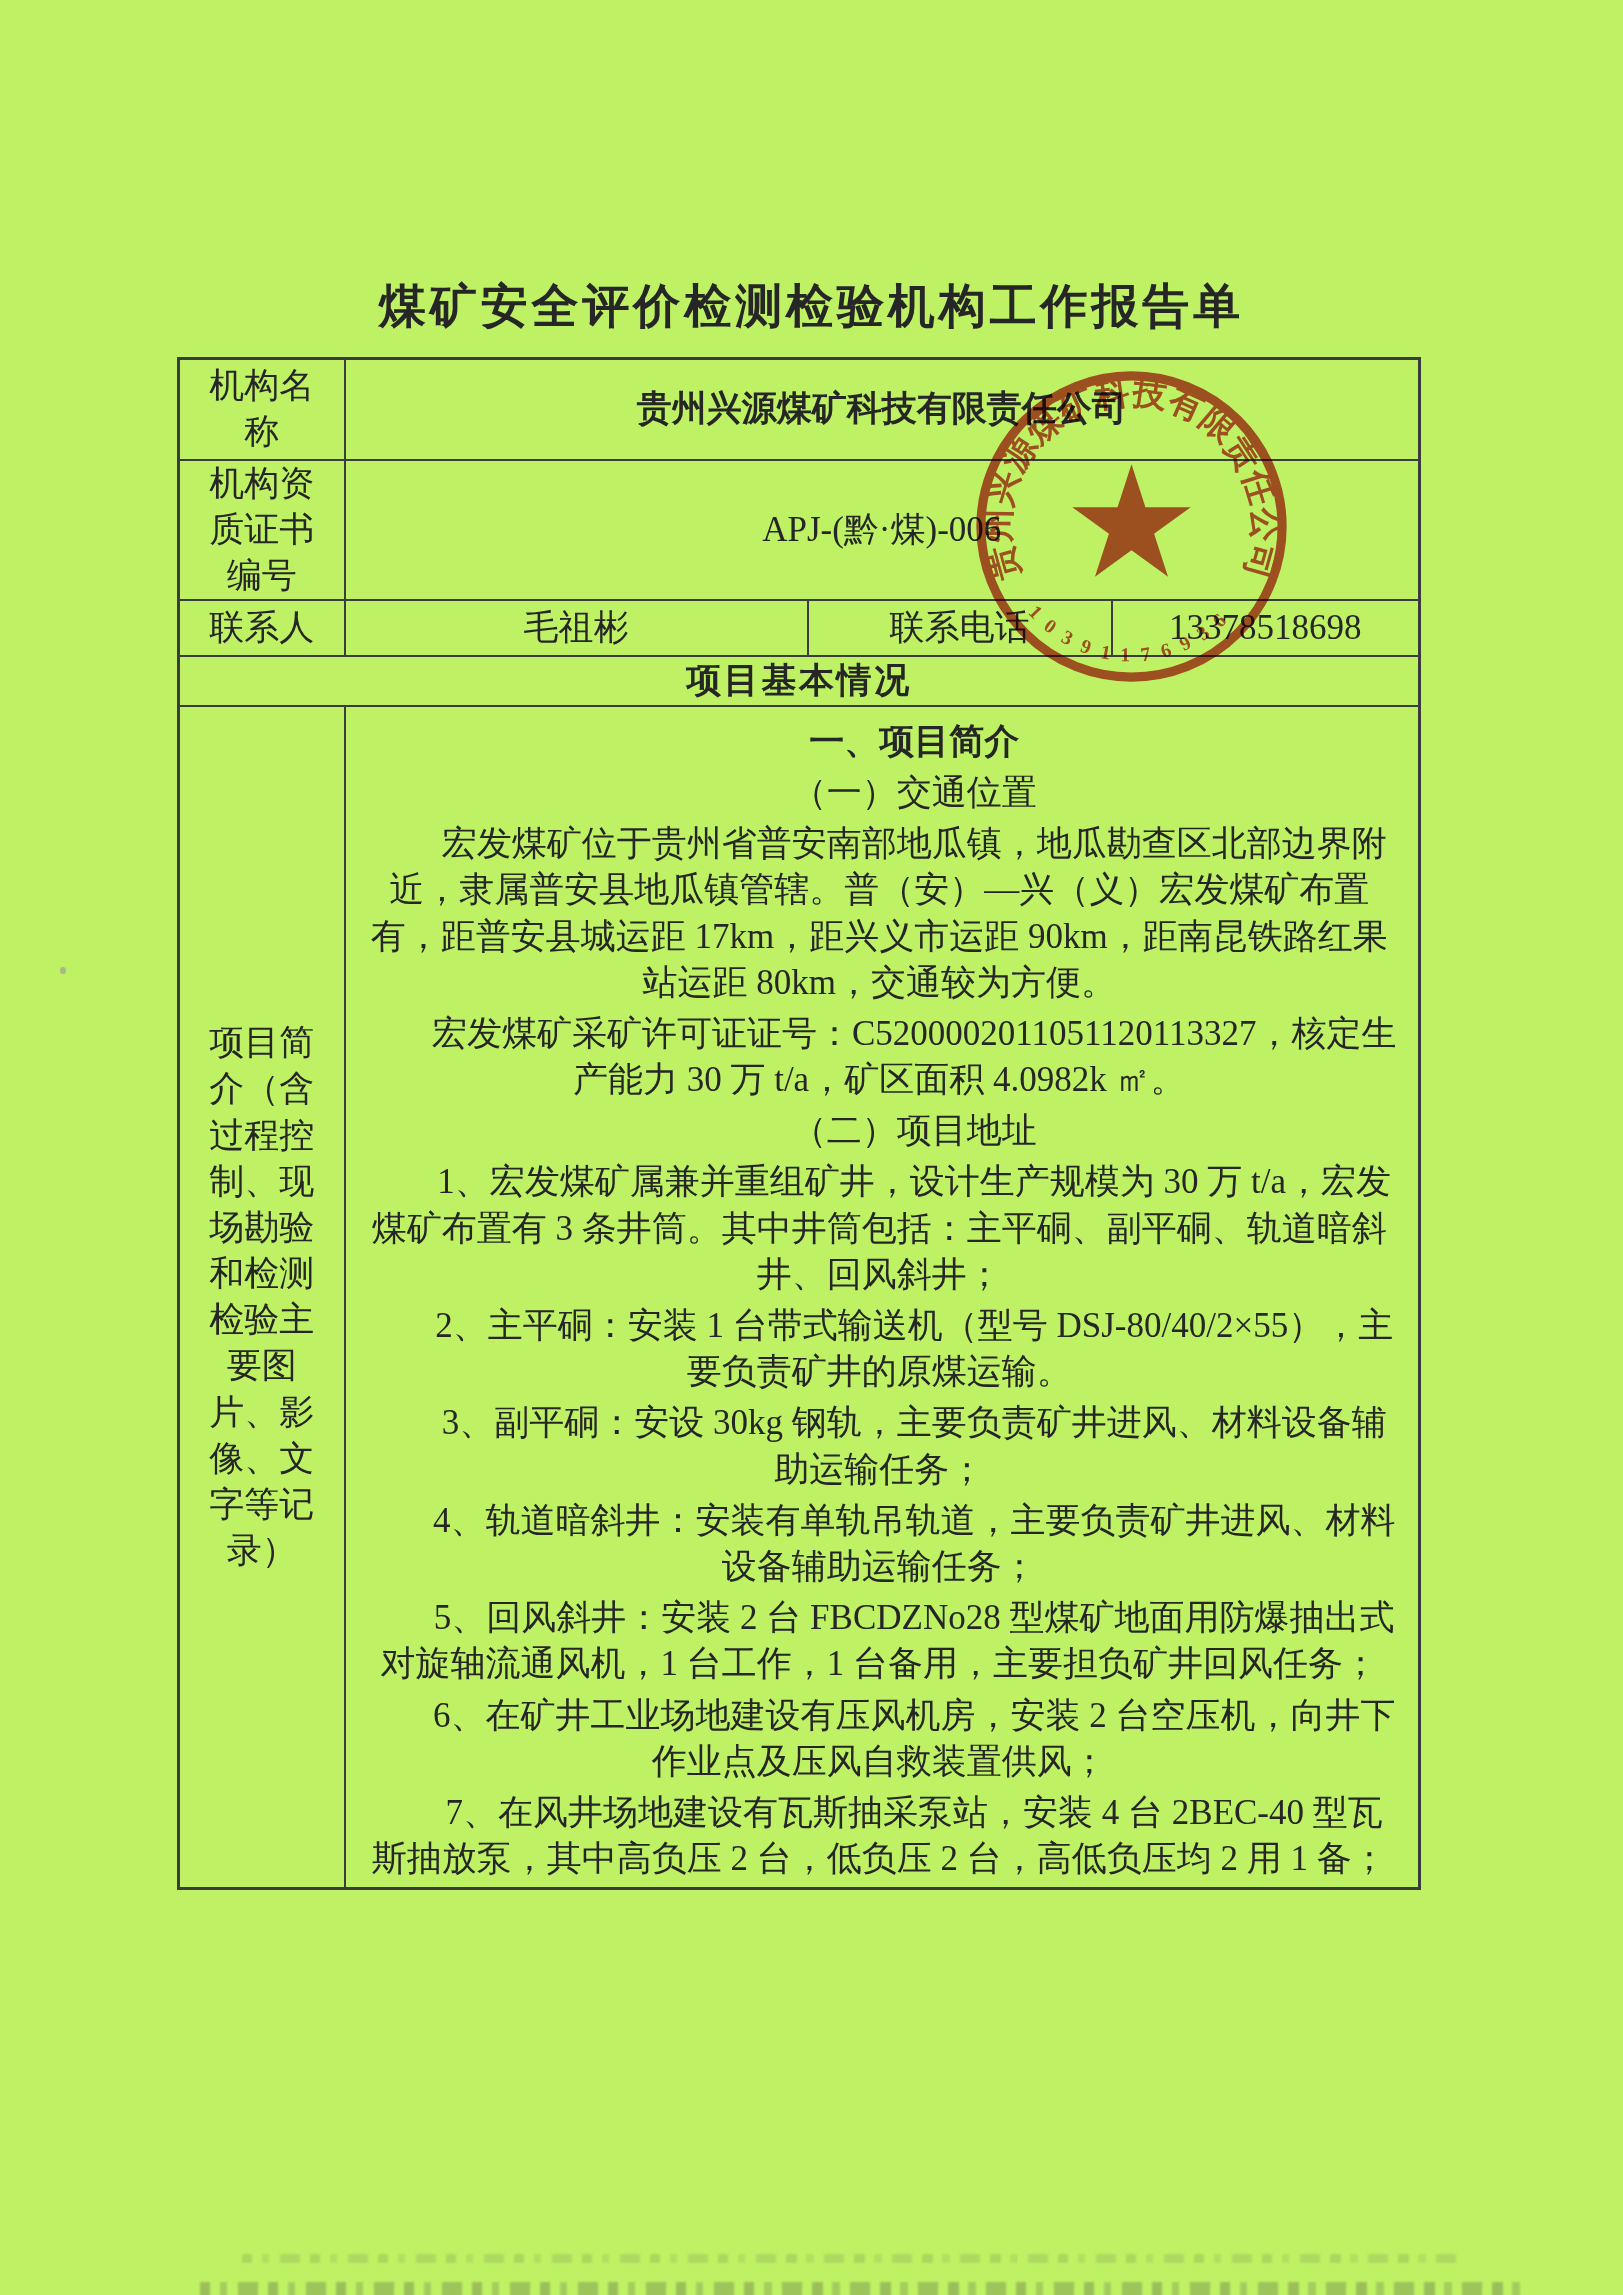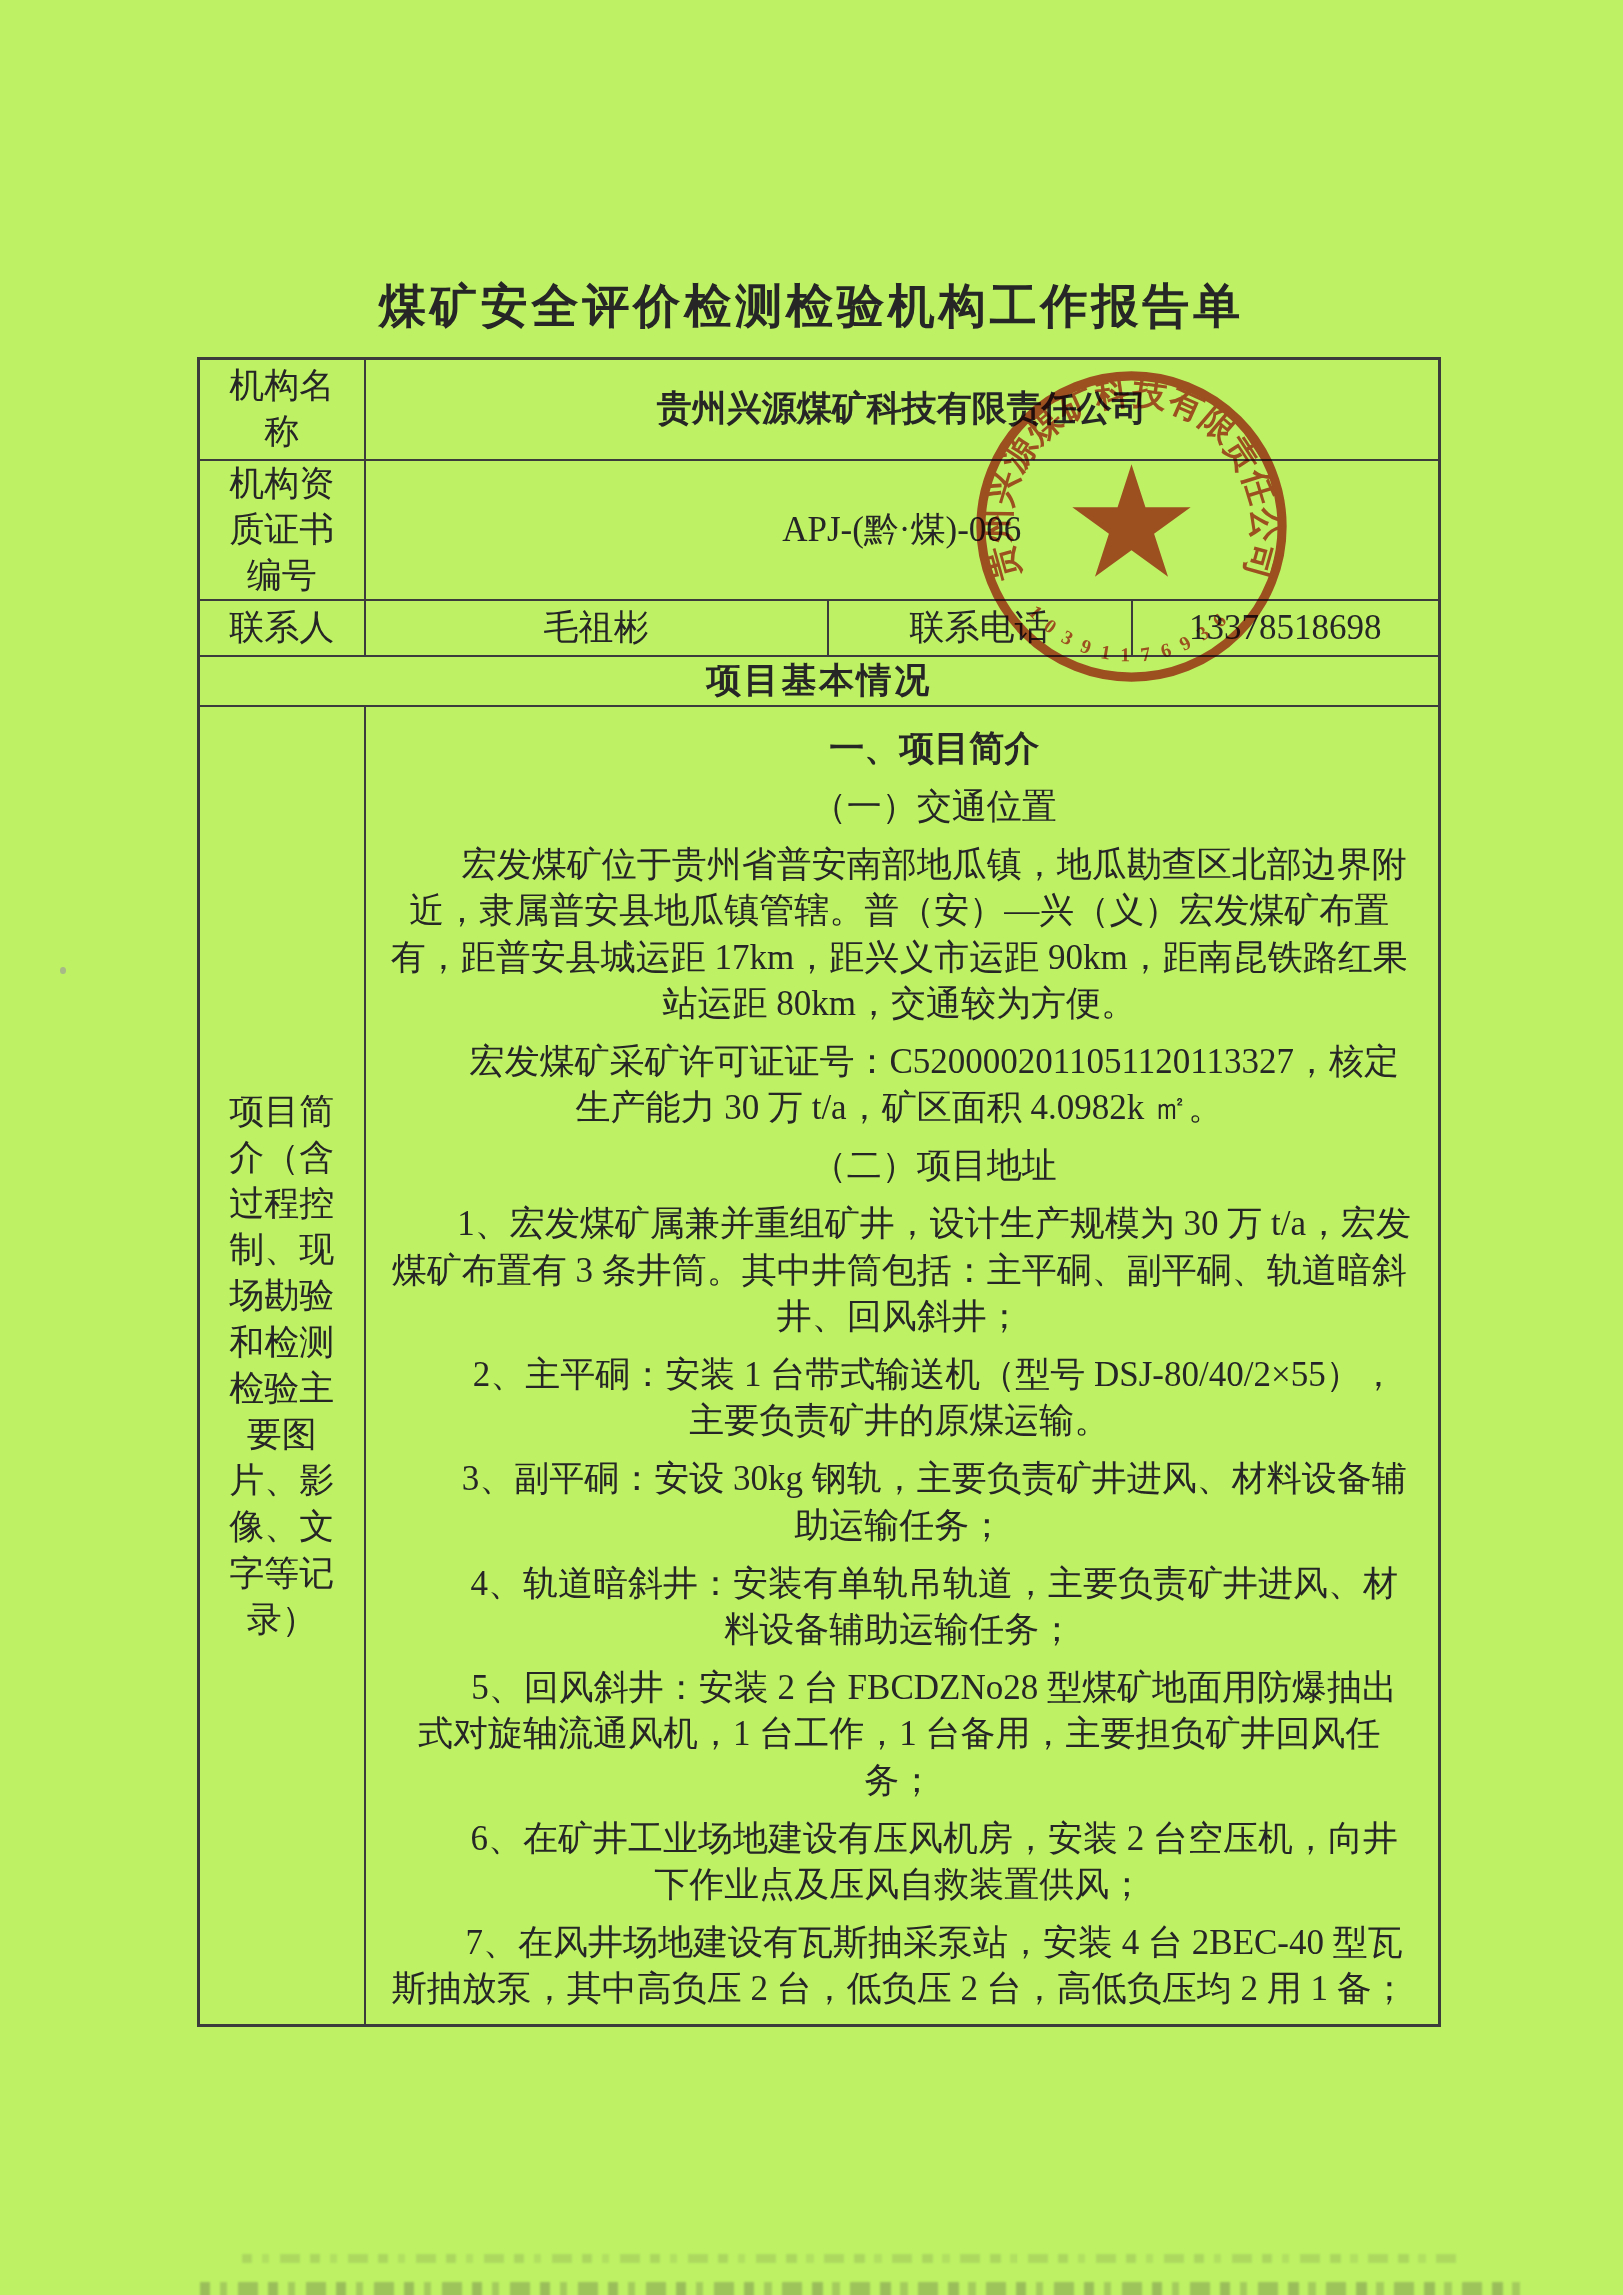--- a/index.html
+++ b/index.html
@@ -10,21 +10,21 @@
     overflow:hidden;
     font-family:"Liberation Serif","DejaVu Serif",serif;
     color:var(--ink,#262626);
   }
   .title{
     position:absolute;top:275px;left:0;width:100%;
     text-align:center;font-size:47px;font-weight:bold;
     letter-spacing:3.9px;margin:0;
   }
   table.form{
-    position:absolute;left:197px;top:357px;
+    position:absolute;left:177px;top:357px;
     width:1240px;table-layout:fixed;
     border-collapse:collapse;
   }
   table.form td{
     border:2px solid var(--line,#3c3c3c);
     text-align:center;vertical-align:middle;
     font-size:35px;line-height:1.32;
     overflow:hidden;
   }
   table.form{border:3.3px solid var(--line,#3c3c3c);}
@@ -32,21 +32,21 @@
   td.label2{padding:0 19.6px;font-size:34px;}
   .bold{font-weight:bold;}
   td.section{font-size:35px;font-weight:bold;letter-spacing:2.6px;margin-top:16px;}
   td.value{padding:0 9.2px;}
   .pn-line{line-height:43px;}
   td.intro-body{
     vertical-align:top;text-align:justify;
     padding:6.5px 14.4px 0 9.2px;
     font-size:35px;line-height:43px;
   }
-  td.intro-body p{margin:12px;text-indent:2em;}
+  td.intro-body p{margin:5px;text-indent:2em;}
   .intro-label{line-height:1.45;}
   
   .stamp{
     position:absolute;left:958px;top:353px;
     width:347px;height:347px;
     mix-blend-mode:multiply;opacity:.9;
     pointer-events:none;
   }
   .stamp text{
     font-family:"Liberation Serif","DejaVu Serif",serif;

